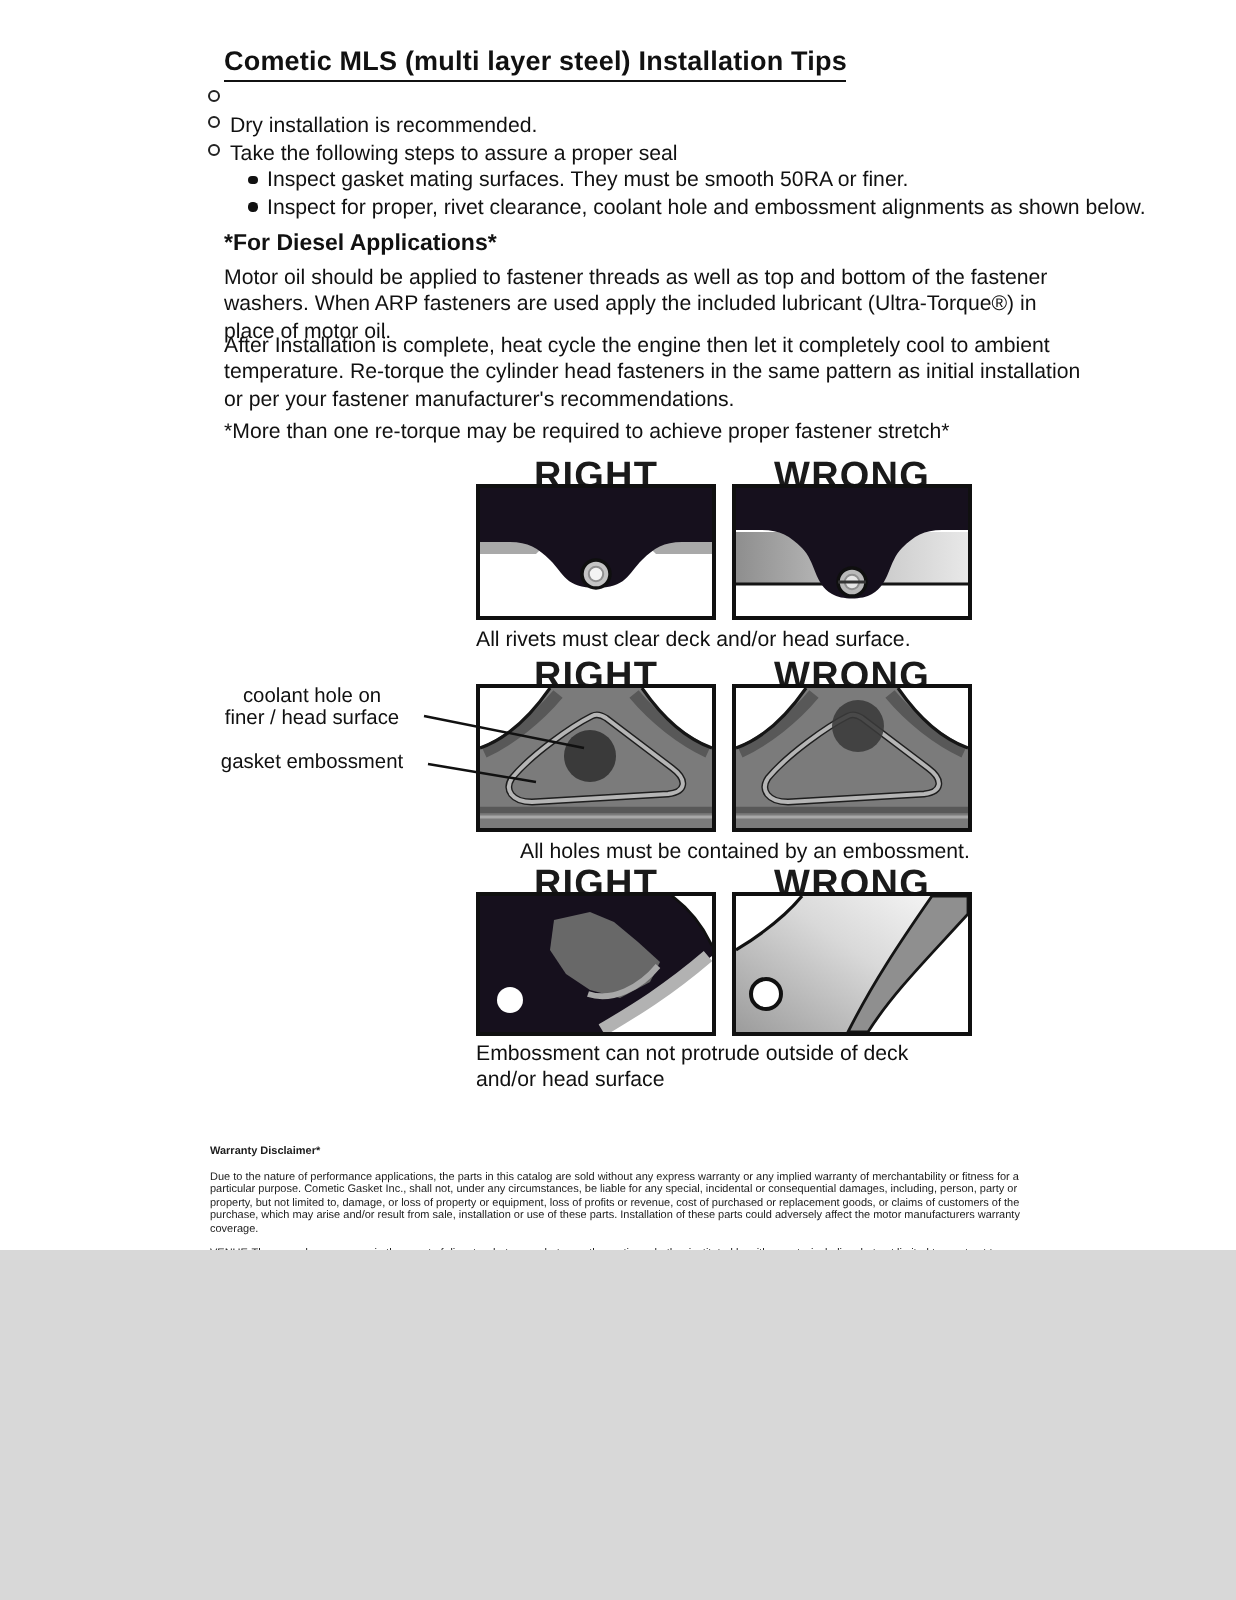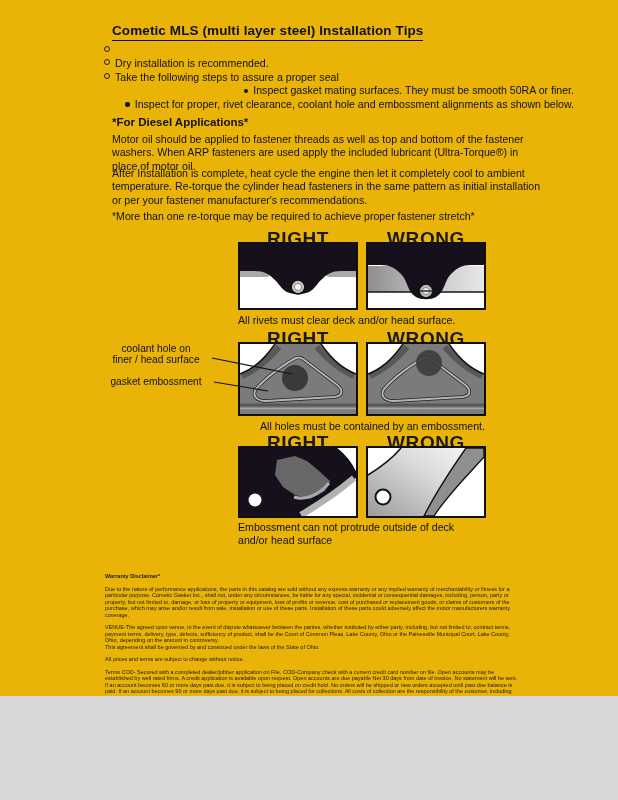--- a/index.html
+++ b/index.html
@@ -1,23 +1,23 @@
 <!DOCTYPE html>
 <html style="--ink: #16101d; --gasket: #7b7b7b; --emboss: #b5b5b5; --hole: #3a3a3a;"><head>
 <meta charset="utf-8">
 <style>
   html,body{margin:0;padding:0;background:#d8d8d8;}
-  .page{position:relative;width:618px;height:696px;background:#eab308;margin:0 auto;
+  .page{position:relative;width:618px;height:625px;background:#ffffff;margin:0 auto;
         font-family:"Liberation Sans","DejaVu Sans",sans-serif;color:#111;overflow:hidden;}
   .abs{position:absolute;}
   .title{left:112px;top:23px;font-size:13.5px;font-weight:bold;letter-spacing:.1px;
          border-bottom:1.6px solid #111;padding-bottom:2px;}
   .bullets{left:104px;top:44px;font-size:10.6px;line-height:13.4px;width:470px;}
   .b-row{white-space:nowrap;}
-  .b-sub{padding-left:20px;text-align:right;}
+  .b-sub{padding-left:20px;}
   .b-dot{width:4px;height:4px;border:1px solid #222;border-radius:50%;display:inline-block;
          margin-right:5px;vertical-align:2px;}
   .sb-dot{width:4.5px;height:4.5px;background:#111;border-radius:50%;display:inline-block;
          margin-right:5px;vertical-align:1px;}
   .h2{left:112px;top:116px;font-size:11.5px;font-weight:bold;}
   .para{left:112px;width:434px;font-size:10.6px;line-height:13.3px;}
   .p1{top:133px;} .p2{top:167px;} .note{top:210px;}
   .hdr{font-size:19px;font-weight:600;letter-spacing:.6px;width:120px;text-align:center;color:#1a1a1a;}
   .panel{width:120px;border:2px solid #101010;box-sizing:border-box;background:#fff;}
   .panel svg{display:block;width:100%;height:100%;}

